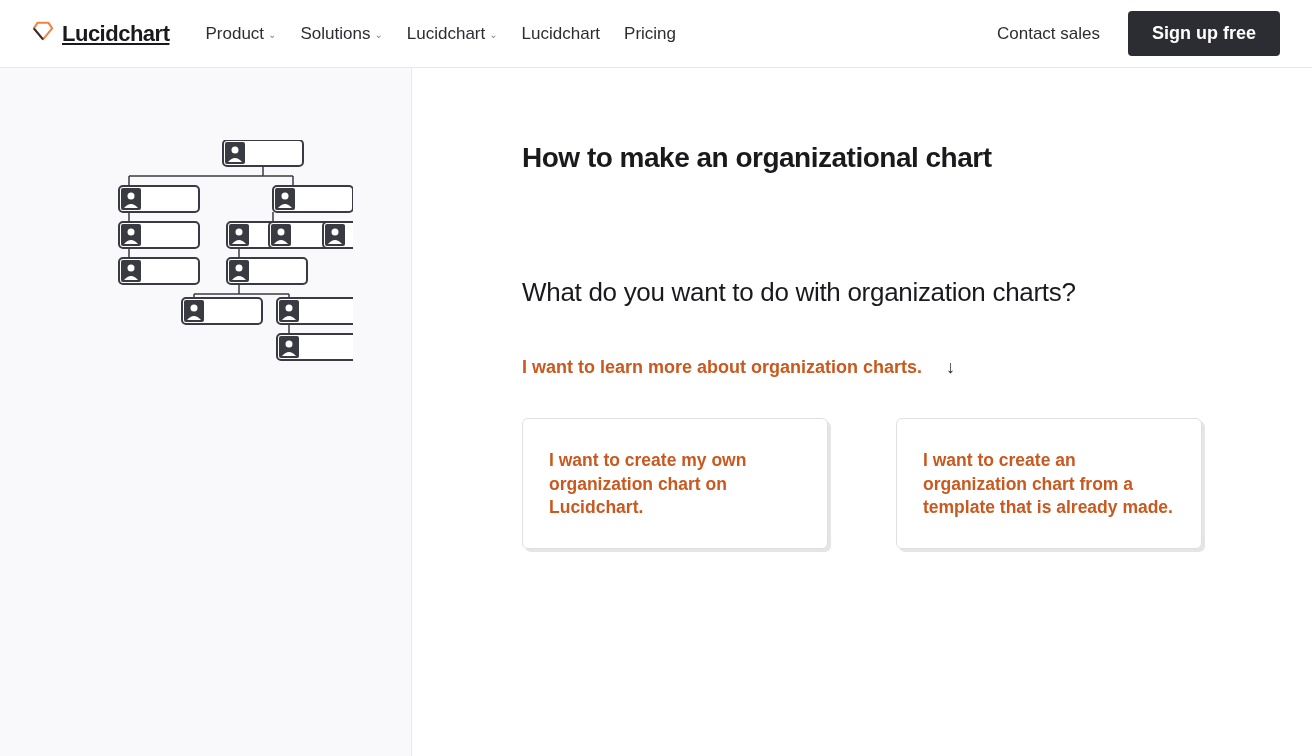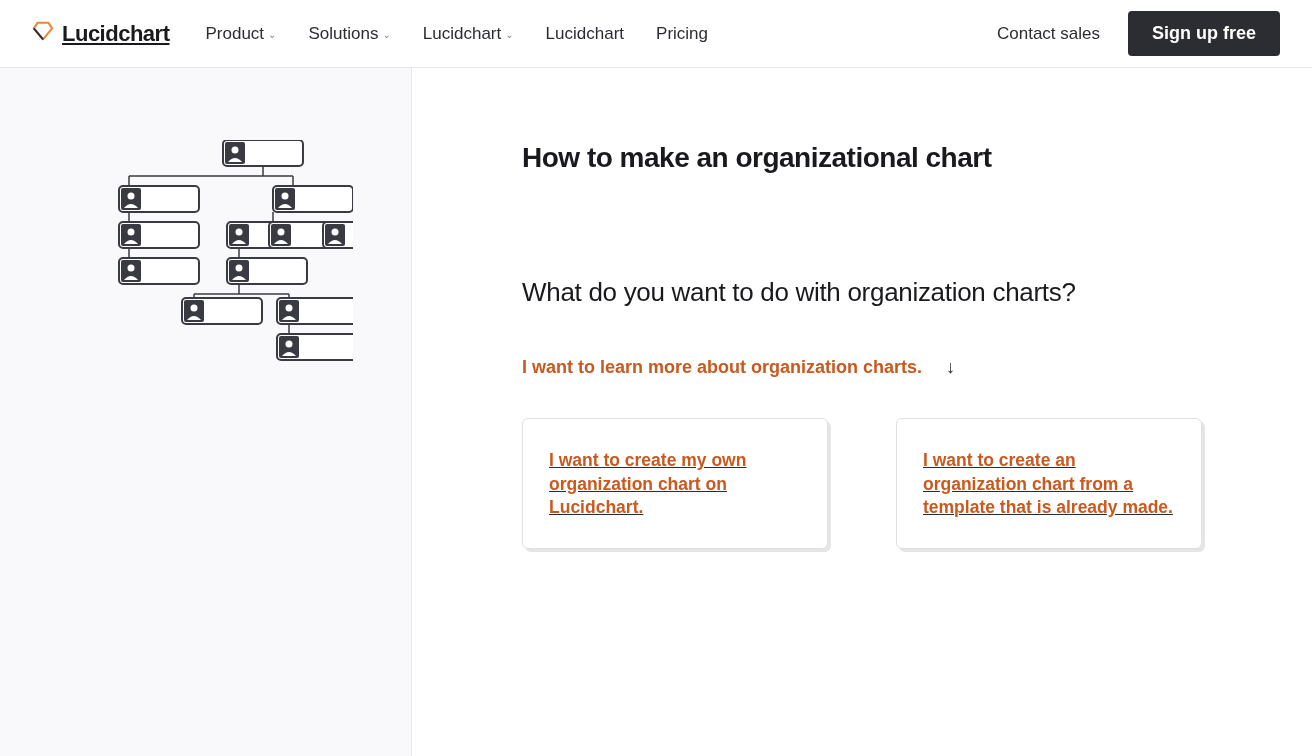--- a/index.html
+++ b/index.html
@@ -26,21 +26,21 @@
       margin-right: 36px;
       text-decoration: underline;
     }
     .logo-icon {
       width: 22px;
       height: 22px;
       margin-right: 8px;
     }
     .nav {
       display: flex;
-      gap: 32px;
+      gap: 24px;
       flex: 1;
     }
     .nav-item {
       font-size: 17px;
       color: #2c2c33;
       cursor: pointer;
       display: flex;
       align-items: center;
       gap: 4px;
     }
@@ -119,21 +119,20 @@
       margin-bottom: 40px;
       text-align: center;
     }
     .arrow-down {
       font-size: 18px;
       color: #2c2c33;
     }
     .cards {
       display: flex;
       gap: 68px;
-      text-decoration: underline;
     }
     .card {
       flex: 0 0 306px;
       border: 1px solid #e0e0e3;
       border-radius: 6px;
       padding: 30px 26px 28px 26px;
       box-shadow: 3px 3px 0 rgba(0,0,0,0.10);
       cursor: pointer;
       background: white;
     }

